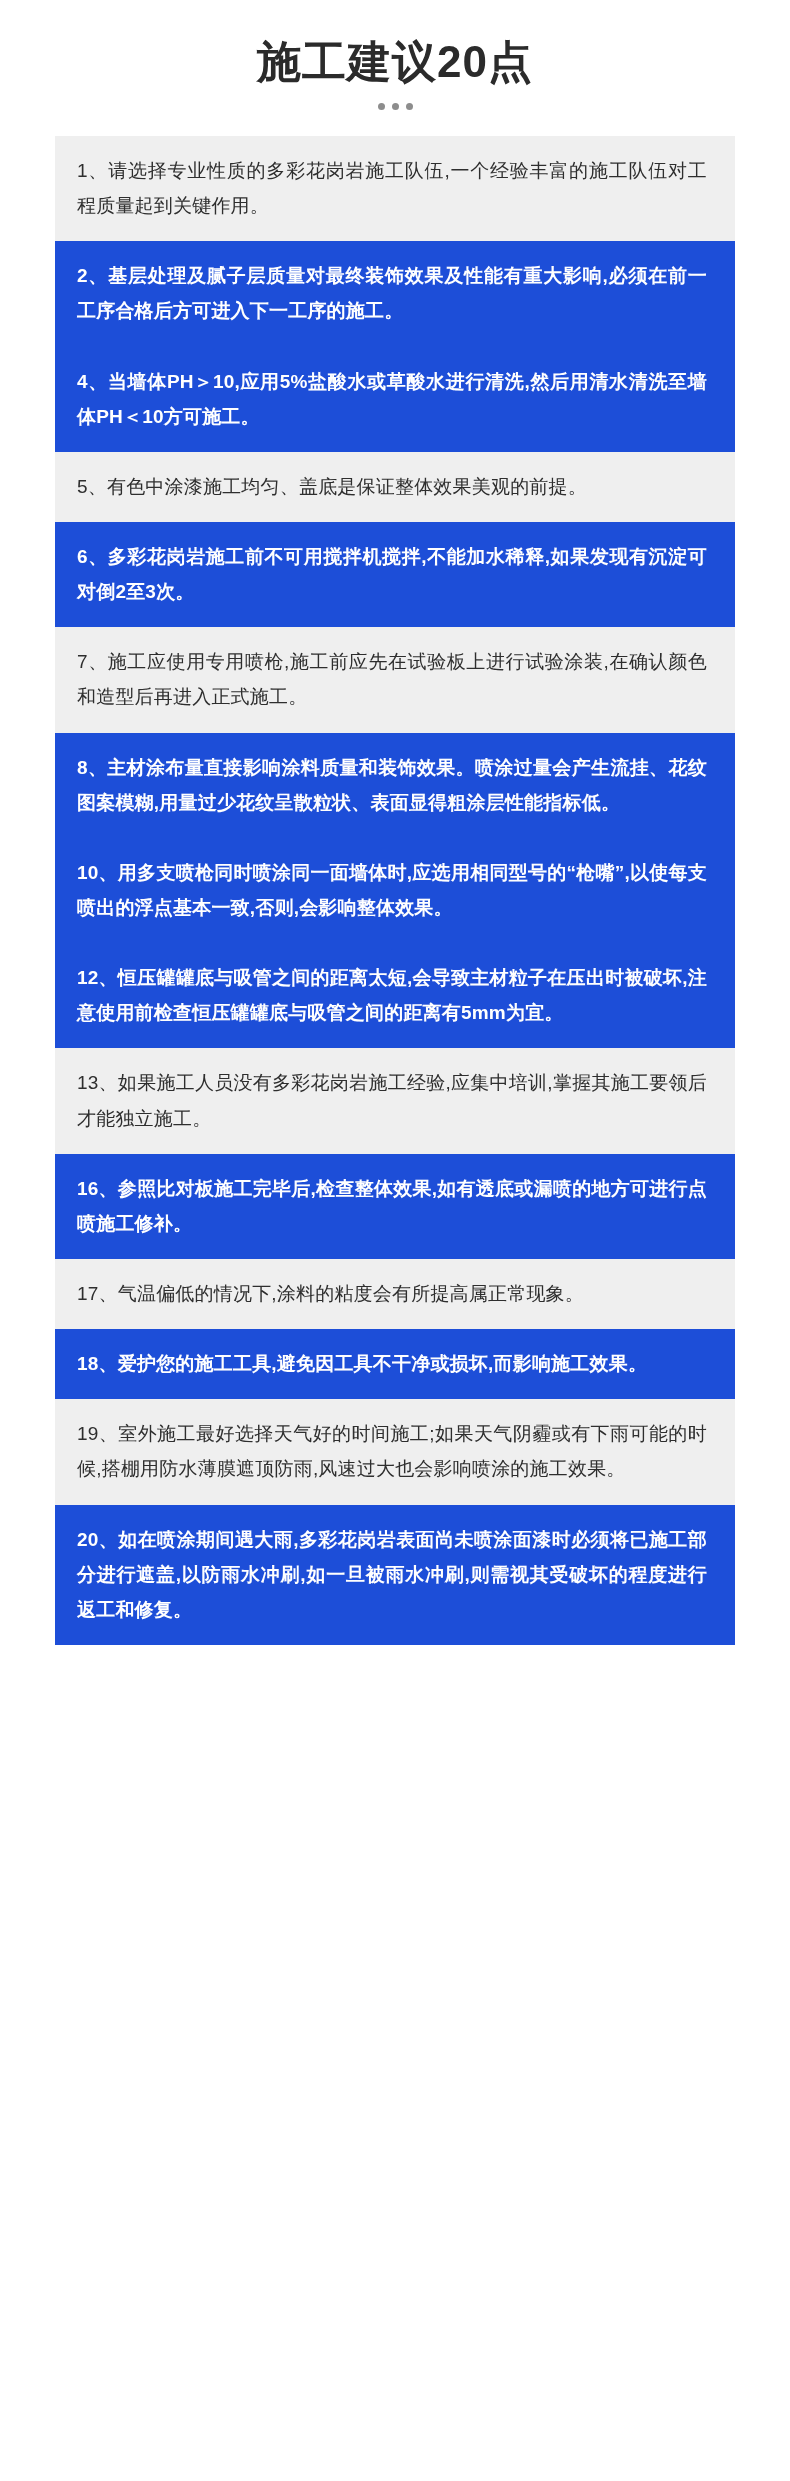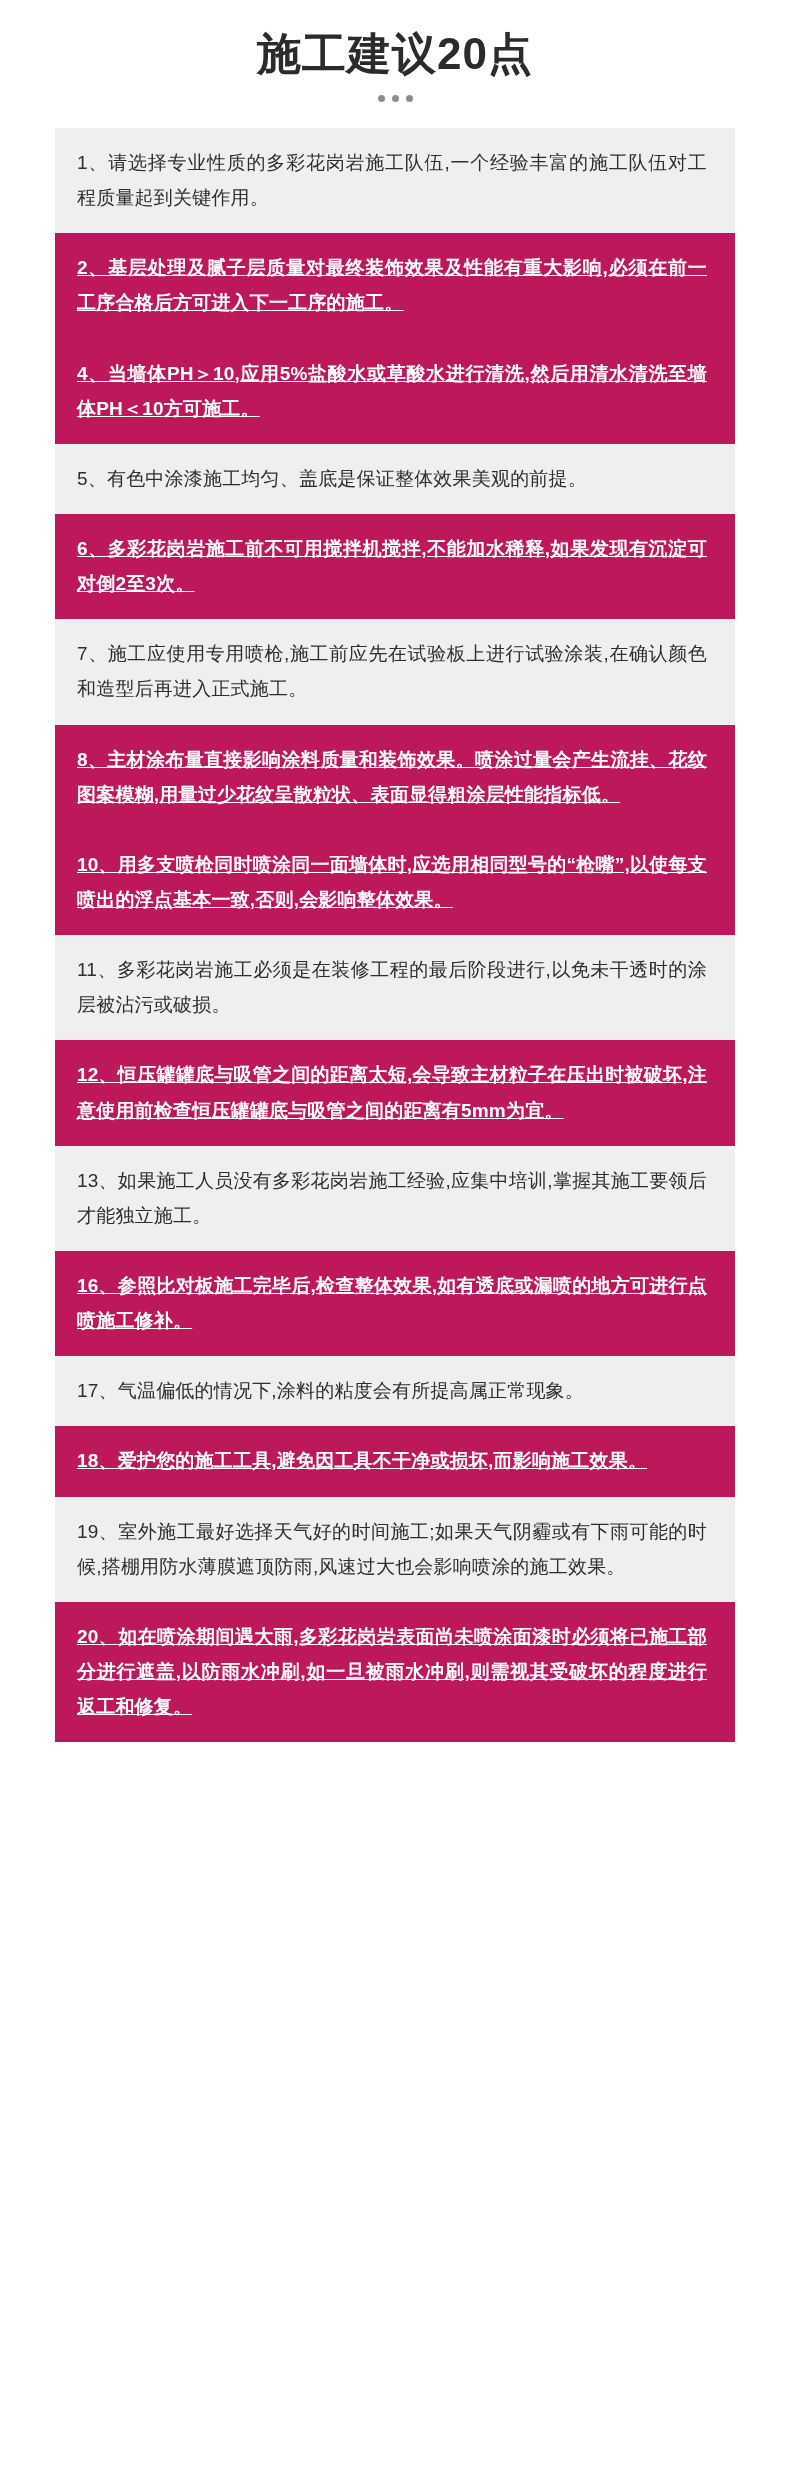--- a/index.html
+++ b/index.html
@@ -6,21 +6,21 @@
   html, body {
     width: 790px;
     background: #ffffff;
     font-family: "Liberation Sans", "DejaVu Sans", sans-serif;
   }
   body {
     padding: 0 0 24px 0;
   }
   .page {
     width: 732px;
-    margin: 4px auto;
+    margin: 12px auto;
     background: #ffffff;
   }
   .title-block {
     padding: 22px 0 10px 0;
     text-align: center;
   }
   .title {
     font-size: 44px;
     font-weight: bold;
     color: #2b2b2b;
@@ -48,24 +48,23 @@
     padding: 17px 28px 18px 22px;
     font-size: 19px;
     line-height: 1.85;
     letter-spacing: 0.2px;
   }
   .item.light {
     background: #efefef;
     color: #2e2e2e;
   }
   .item.dark {
-    background: #be185d;
+    background: #1d4ed8;
     color: #ffffff;
     font-weight: bold;
-    text-decoration: underline;
   }
   .item p {
     margin: 0;
     text-align: justify;
     text-justify: inter-ideograph;
   }
 </style>
 </head>
 <body>
 
@@ -98,23 +97,20 @@
       </div>
     <div class="item light">
         <p>7、施工应使用专用喷枪,施工前应先在试验板上进行试验涂装,在确认颜色和造型后再进入正式施工。</p>
       </div>
     <div class="item dark">
         <p>8、主材涂布量直接影响涂料质量和装饰效果。喷涂过量会产生流挂、花纹图案模糊,用量过少花纹呈散粒状、表面显得粗涂层性能指标低。</p>
       </div>
     <div class="item dark">
         <p>10、用多支喷枪同时喷涂同一面墙体时,应选用相同型号的“枪嘴”,以使每支喷出的浮点基本一致,否则,会影响整体效果。</p>
       </div>
-    <div class="item light">
-        <p>11、多彩花岗岩施工必须是在装修工程的最后阶段进行,以免未干透时的涂层被沾污或破损。</p>
-      </div>
     <div class="item dark">
         <p>12、恒压罐罐底与吸管之间的距离太短,会导致主材粒子在压出时被破坏,注意使用前检查恒压罐罐底与吸管之间的距离有5mm为宜。</p>
       </div>
     <div class="item light">
         <p>13、如果施工人员没有多彩花岗岩施工经验,应集中培训,掌握其施工要领后才能独立施工。</p>
       </div>
     <div class="item dark">
         <p>16、参照比对板施工完毕后,检查整体效果,如有透底或漏喷的地方可进行点喷施工修补。</p>
       </div>
     <div class="item light">

